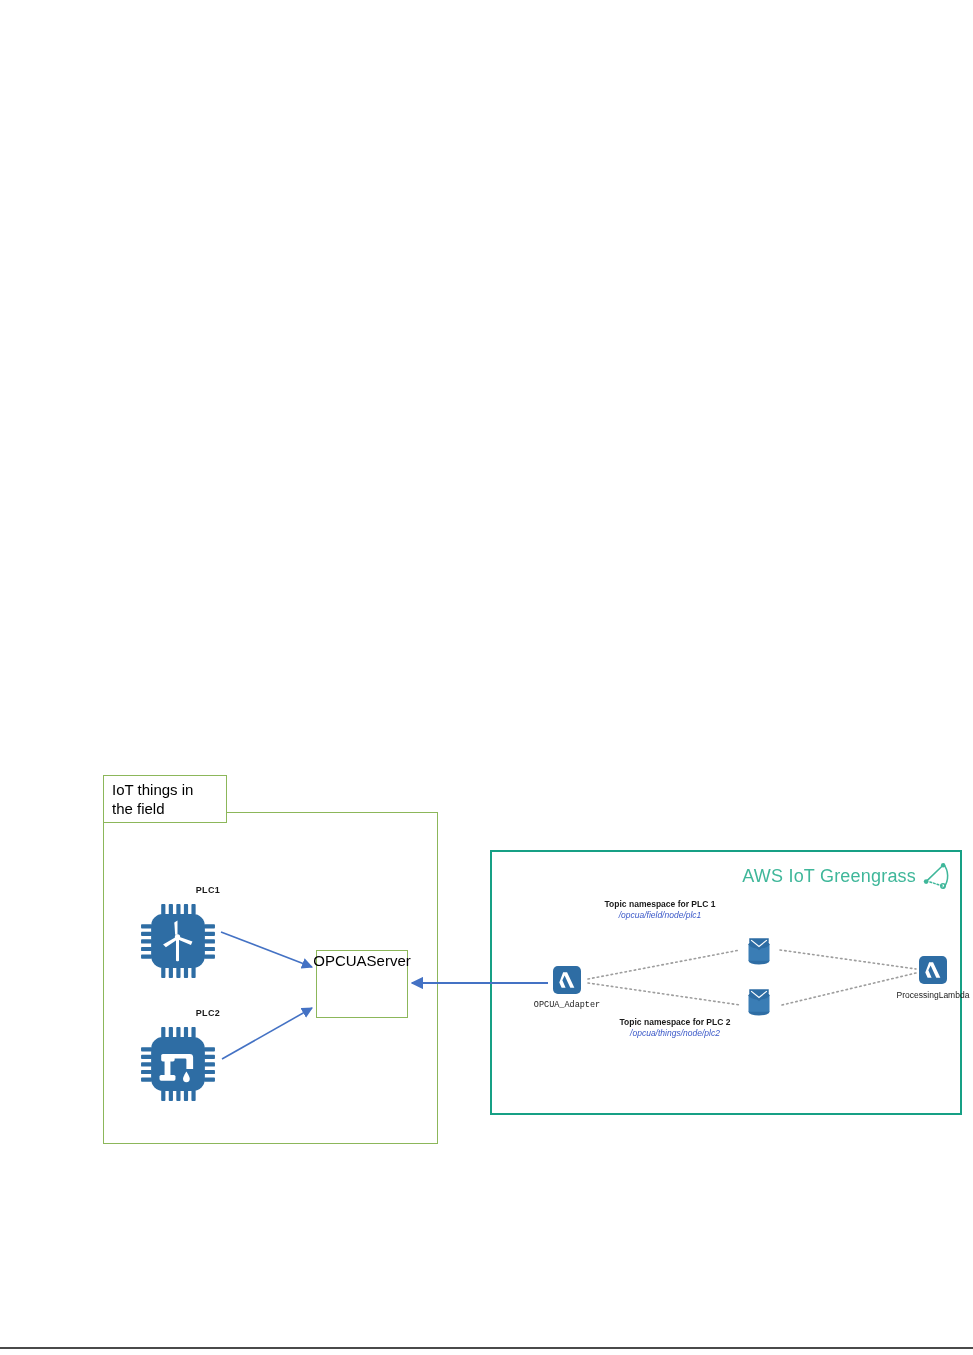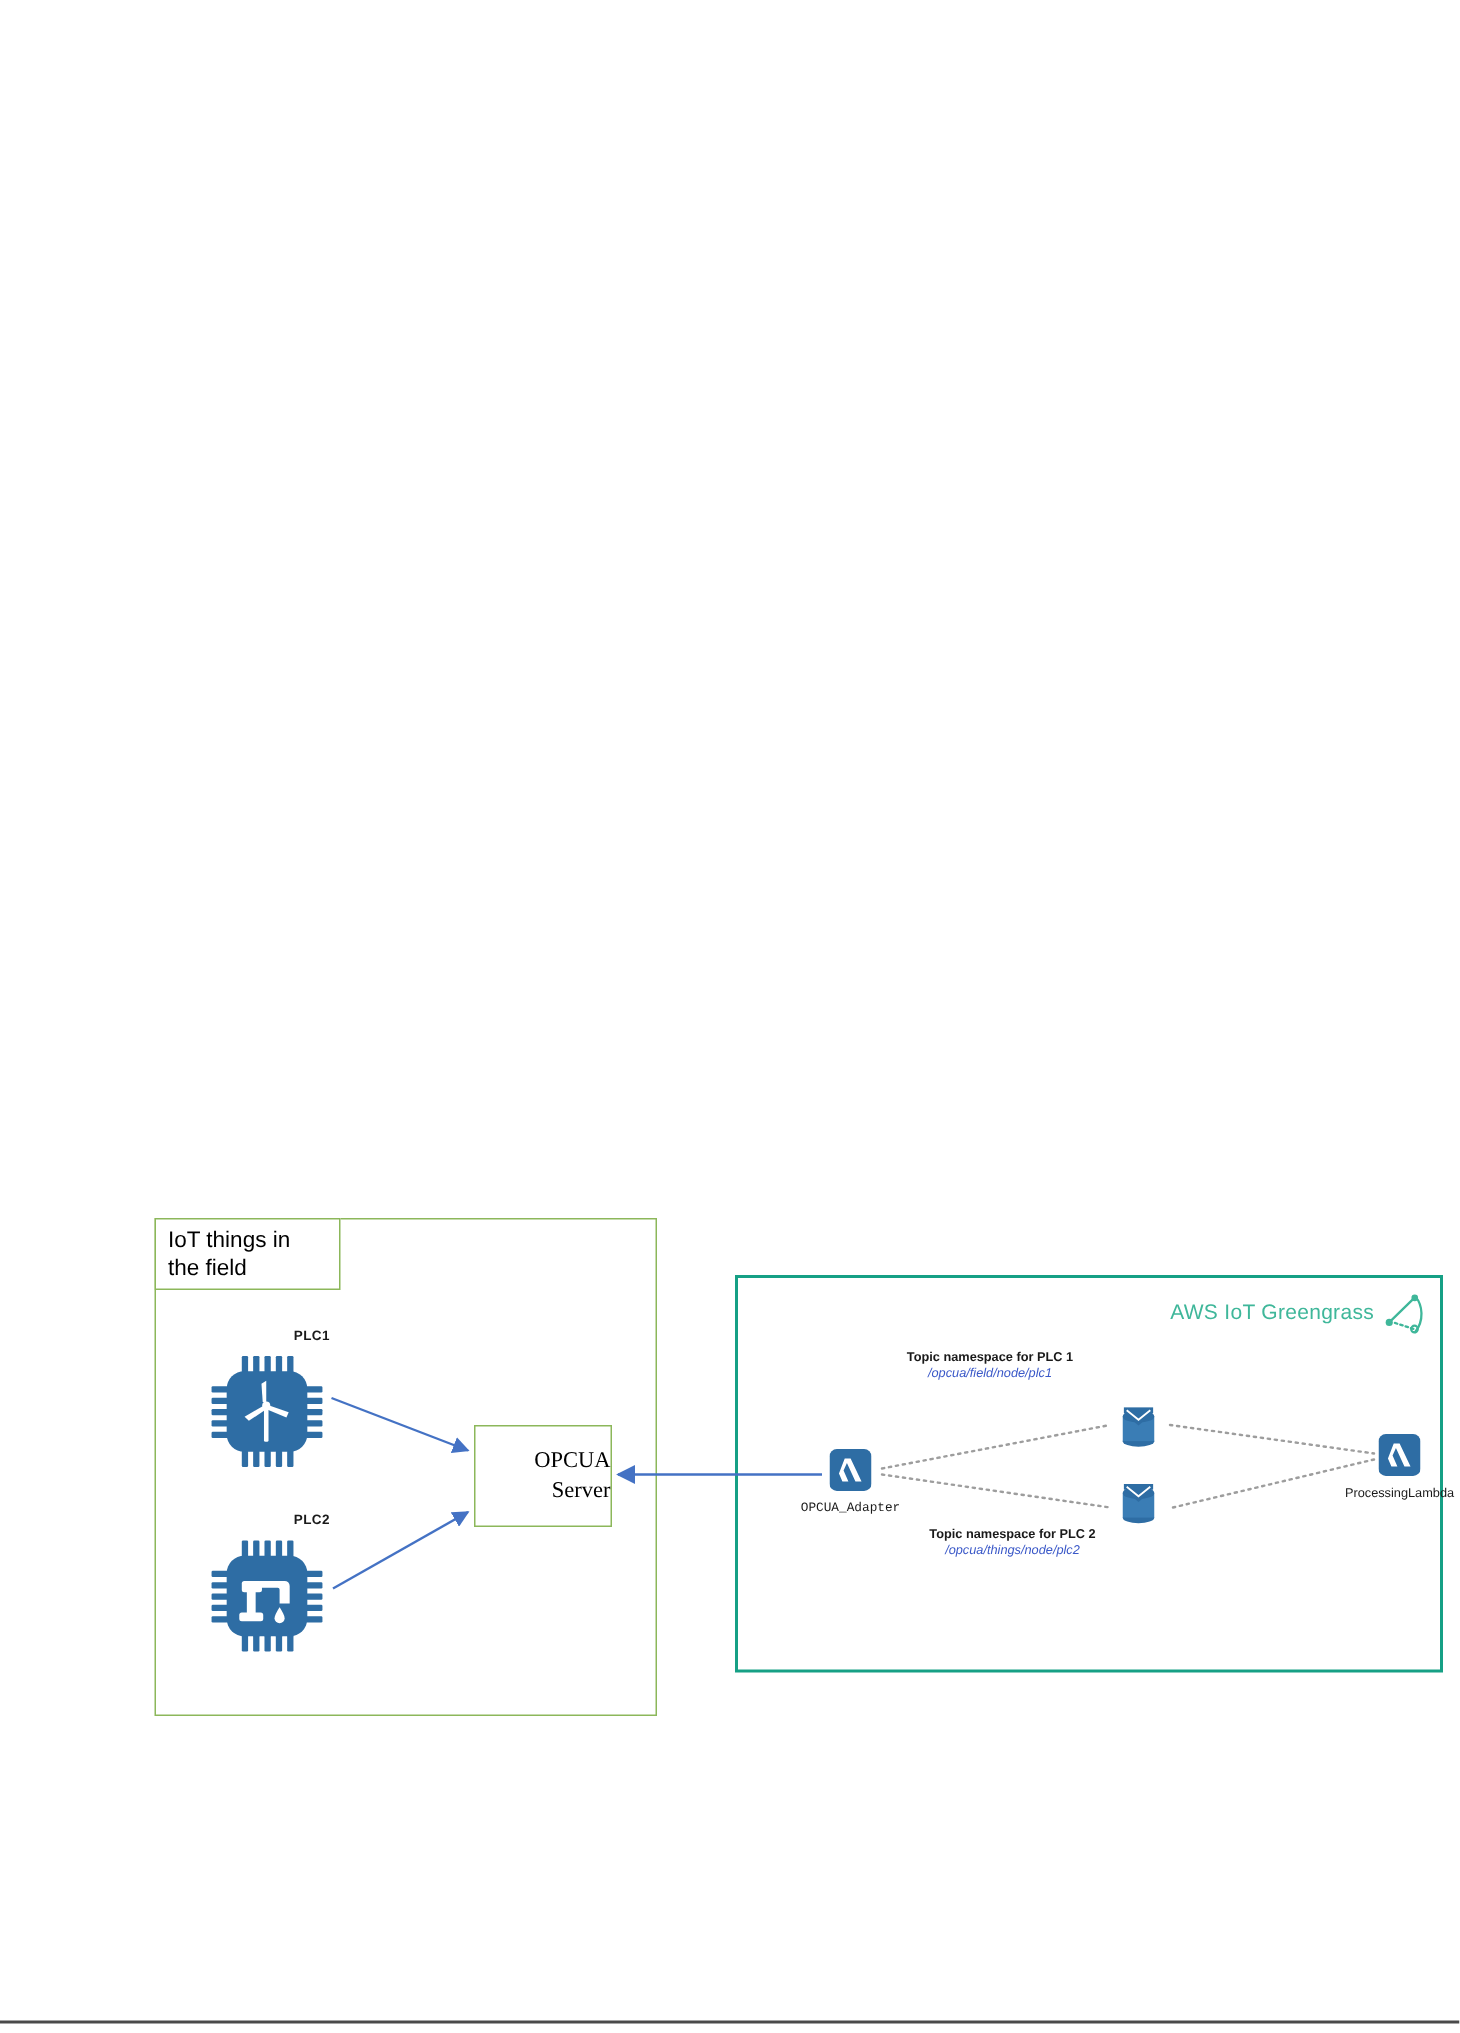--- a/index.html
+++ b/index.html
@@ -41,21 +41,21 @@
     top: 812px;
     width: 335px;
     height: 332px;
     border: 1.5px solid #8cb75a;
     box-sizing: border-box;
     background: #ffffff;
   }
   #field-label-box {
     position: absolute;
     left: 103px;
-    top: 812px;
+    top: 775px;
     width: 124px;
     height: 48px;
     border: 1.5px solid #8cb75a;
     box-sizing: border-box;
     background: #ffffff;
     padding: 4px 0 0 8px;
   }
   #field-label-box .txt {
     font-size: 15px;
     line-height: 19px;
@@ -90,24 +90,23 @@
   #opcua-server-box {
     position: absolute;
     left: 316px;
     top: 950px;
     width: 92px;
     height: 68px;
     border: 1.5px solid #8cb75a;
     box-sizing: border-box;
     background: #ffffff;
     display: flex;
-    flex-direction: column;
-    align-items: flex-end;
+    flex-direction: row;
+    align-items: flex-start;
     justify-content: center;
-    font-family: Liberation Serif, serif;
   }
   #opcua-server-box .line {
     font-size: 15px;
     line-height: 20px;
     color: #000000;
   }
 
   
   #greengrass-box {
     position: absolute;
@@ -116,21 +115,21 @@
     width: 472px;
     height: 265px;
     border: 2.5px solid #16a085;
     box-sizing: border-box;
     background: #ffffff;
   }
   #greengrass-title {
     position: absolute;
     right: 44px;
     top: 14px;
-    font-size: 14px;
+    font-size: 18px;
     color: #3fb79a;
     letter-spacing: .2px;
     white-space: nowrap;
     margin-left: 28px;
   }
   #greengrass-logo {
     position: absolute;
     right: 8px;
     top: 8px;
     width: 34px;

